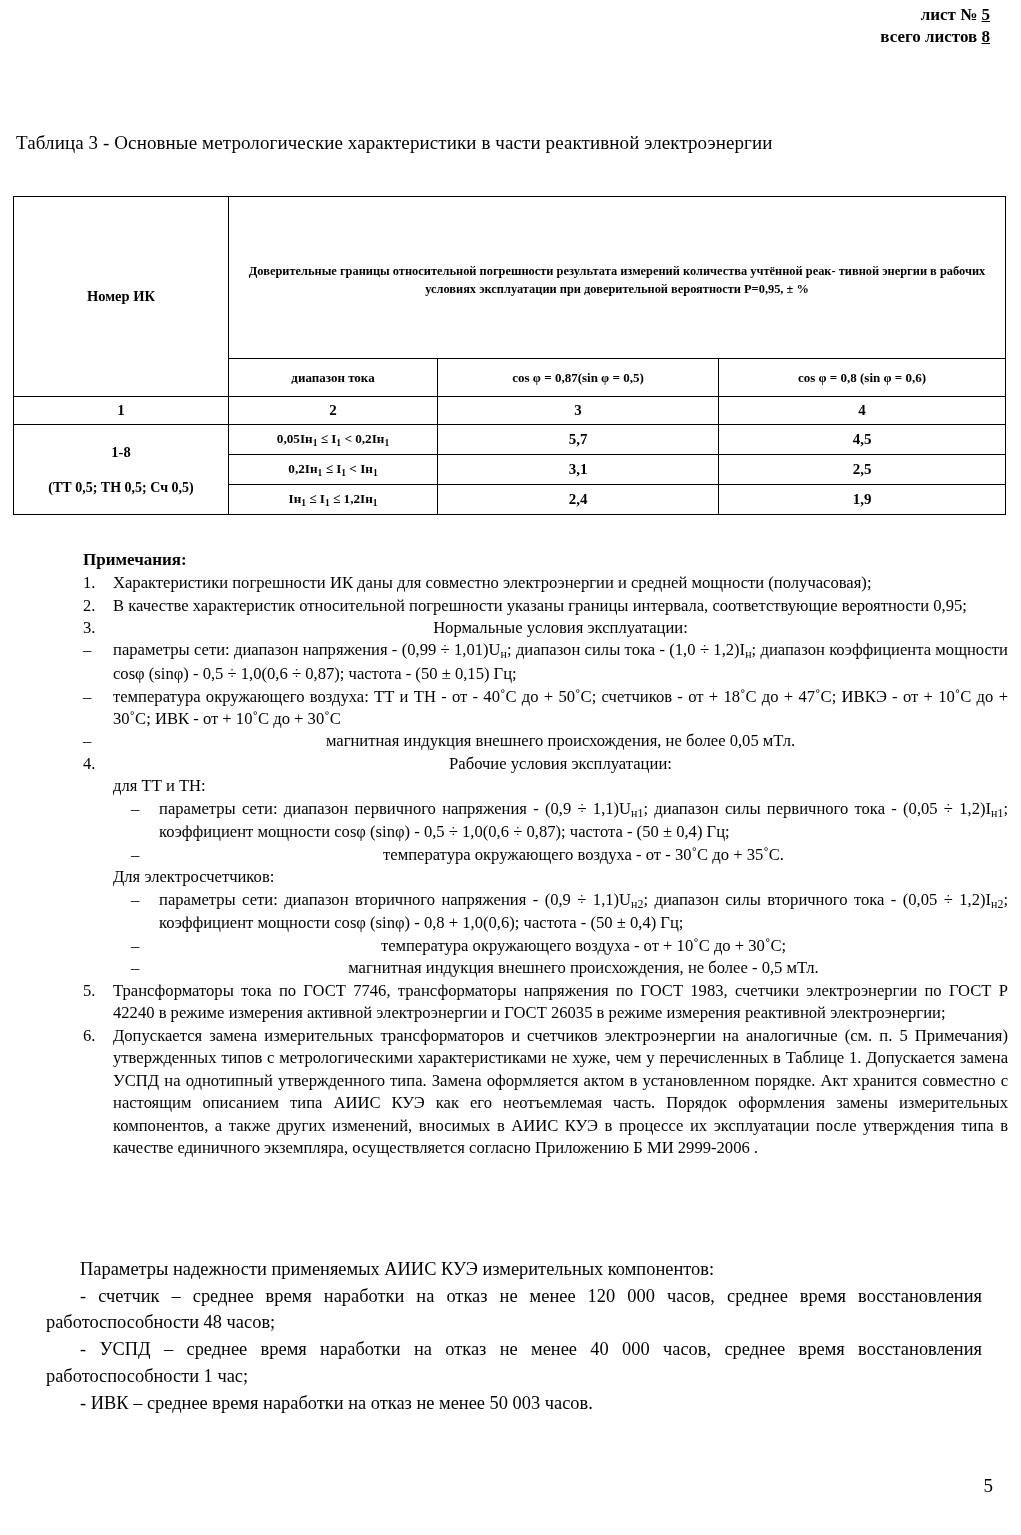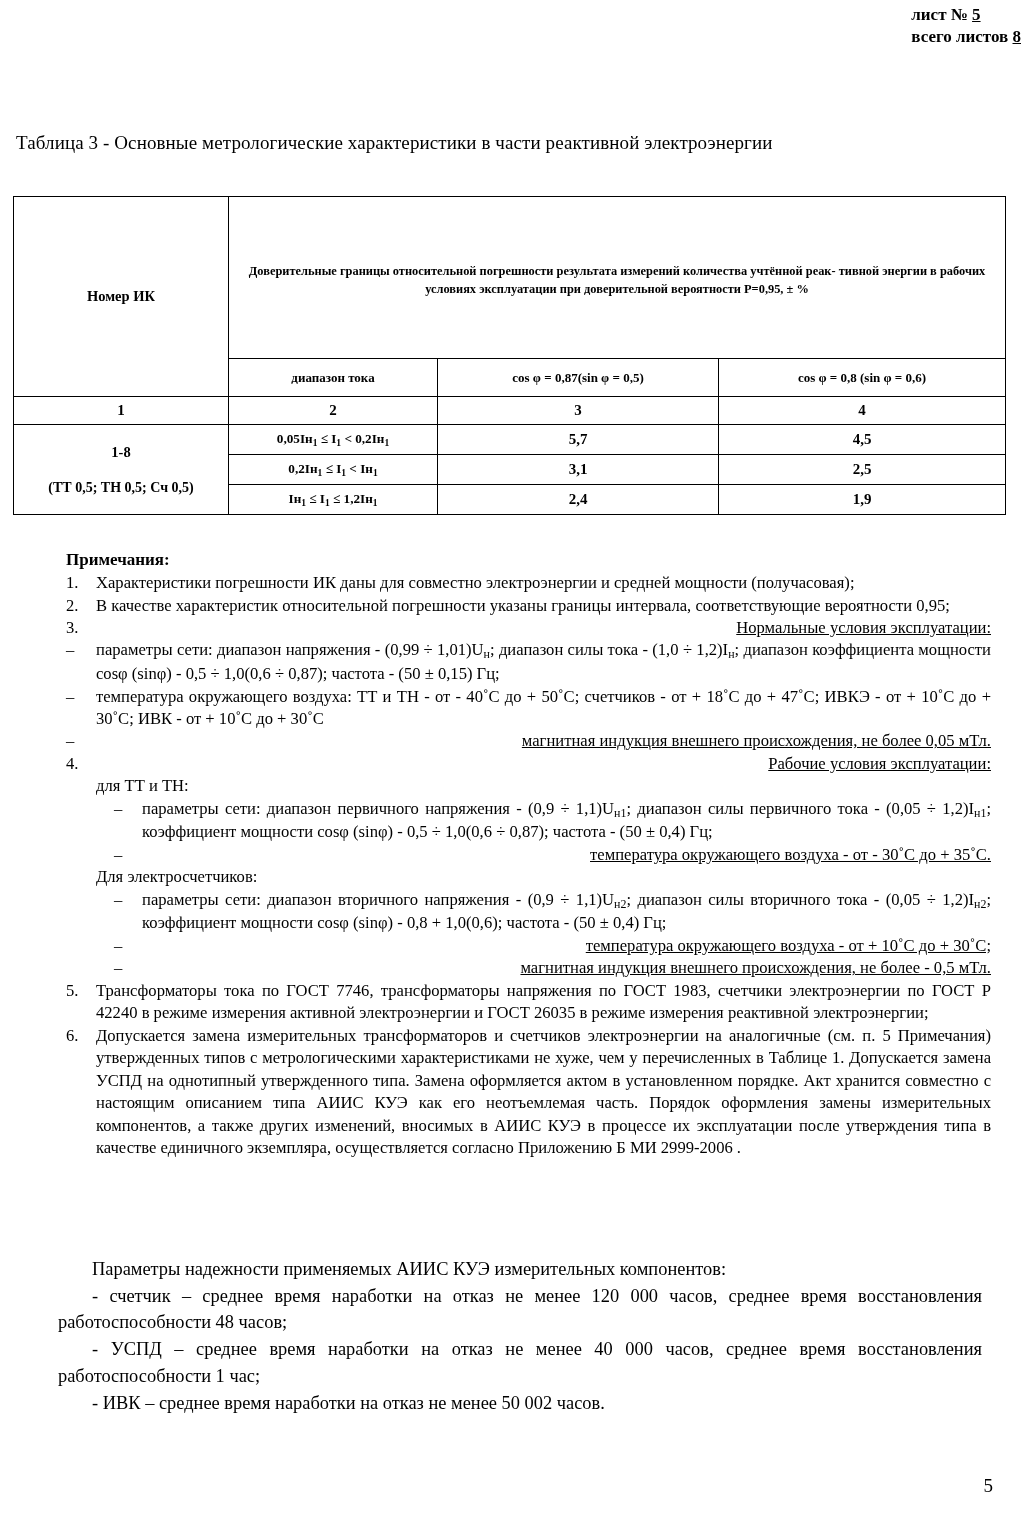--- a/index.html
+++ b/index.html
@@ -20,21 +20,22 @@
     position: relative;
     width: 1021px;
     height: 1535px;
     box-sizing: border-box;
   }
 
   
   .doc-header {
     position: absolute;
     top: 4px;
-    right: 0;
+    right: 31px;
+    text-align: right;
     font-size: 17px;
     line-height: 1.32;
     font-weight: 700;
   }
   .doc-header .hdr-line { white-space: nowrap; }
   .uline { text-decoration: underline; }
 
   
   .table-caption {
     position: absolute;
@@ -105,21 +106,21 @@
     height: 87px;
   }
   .cell-ik-group .grp-top { display: block; }
   .cell-ik-group .grp-bot { display: block; font-size: 14px; }
   sub { font-size: 0.72em; vertical-align: -0.28em; }
   .nowrap { white-space: nowrap; }
 
   
   .notes {
     position: absolute;
-    left: 66px;
+    left: 83px;
     top: 548px;
     width: 925px;
     font-size: 16.6px;
     line-height: 1.355;
   }
   .notes-title {
     font-weight: 700;
     margin-bottom: 1px;
     font-size: 17px;
   }
@@ -131,21 +132,21 @@
   .note-marker {
     flex: 0 0 auto;
     width: 30px;
     text-align: left;
   }
   .note-body {
     flex: 1 1 auto;
     text-align: justify;
     text-justify: inter-word;
   }
-  .note-body.nojust { text-align: right; text-decoration: underline; }
+  .note-body.nojust { text-align: center; }
 
   .sub-row { margin-left: 0px; }
   .sub-row .note-marker { width: 30px; }
 
   .sub2-row { margin-left: 48px; }
   .sub2-row .note-marker { width: 28px; }
 
   .plain-row {
     margin-left: 30px;
   }
@@ -153,21 +154,21 @@
   
   .closing {
     position: absolute;
     left: 42px;
     top: 1256px;
     width: 940px;
     font-size: 18.4px;
     line-height: 1.42;
   }
   .closing p {
-    margin: 0 0 1px 16px;
+    margin: 0 0 1px 4px;
     text-indent: 34px;
     text-align: justify;
     text-justify: inter-word;
   }
   .closing p.last { text-align: left; }
 
   
   .page-number {
     position: absolute;
     right: 28px;
@@ -318,18 +319,18 @@
     <div class="note-row">
       <div class="note-marker">6.</div>
       <div class="note-body">Допускается замена измерительных трансформаторов и счетчиков электроэнергии на аналогичные (см. п. 5 Примечания) утвержденных типов с метрологическими характеристиками не хуже, чем у перечисленных в Таблице 1. Допускается замена УСПД на однотипный утвержденного типа. Замена оформляется актом в установленном порядке. Акт хранится совместно с настоящим описанием типа АИИС КУЭ как его неотъемлемая часть. Порядок оформления замены измерительных  компонентов, а также других изменений, вносимых в АИИС КУЭ в процессе их эксплуатации после утверждения типа в качестве единичного экземпляра, осуществляется согласно Приложению Б МИ 2999-2006 .</div>
     </div>
   </div>
 
   <div class="closing">
     <p>Параметры надежности применяемых АИИС КУЭ измерительных компонентов:</p>
     <p>- счетчик – среднее время наработки на отказ не менее 120 000 часов, среднее время восстановления работоспособности 48 часов;</p>
     <p>- УСПД – среднее время наработки на отказ не менее 40 000 часов, среднее время восстановления работоспособности 1 час;</p>
-    <p class="last">- ИВК – среднее время наработки на отказ не менее 50 002 часов.</p>
+    <p class="last">- ИВК – среднее время наработки на отказ не менее 50 003 часов.</p>
   </div>
 
   <div class="page-number">5</div>
 
 </div>
 
 </body></html>

